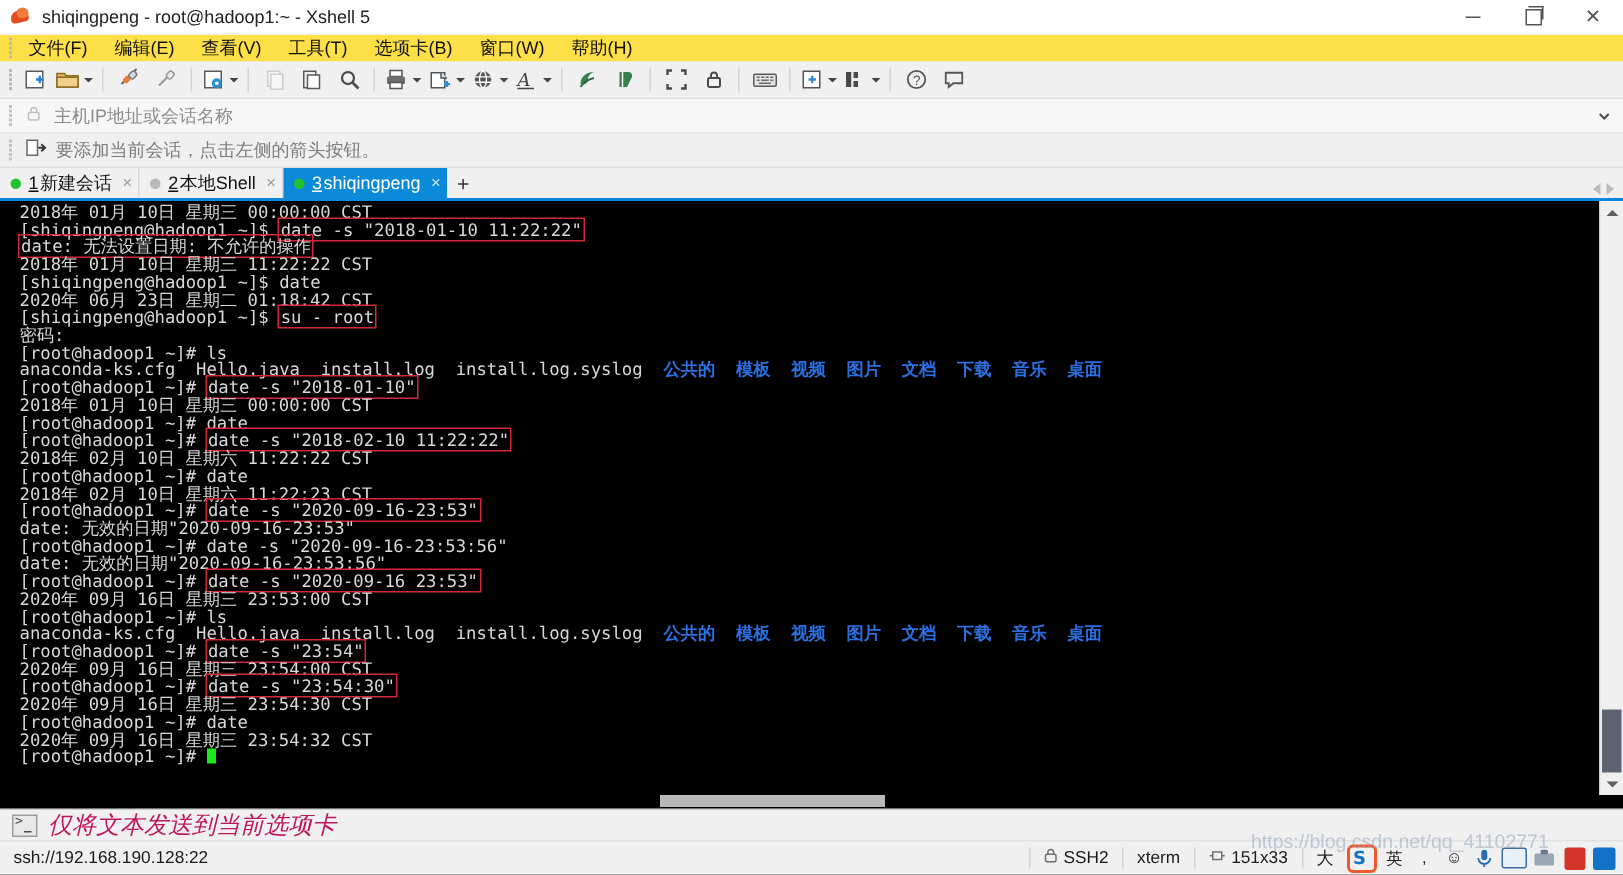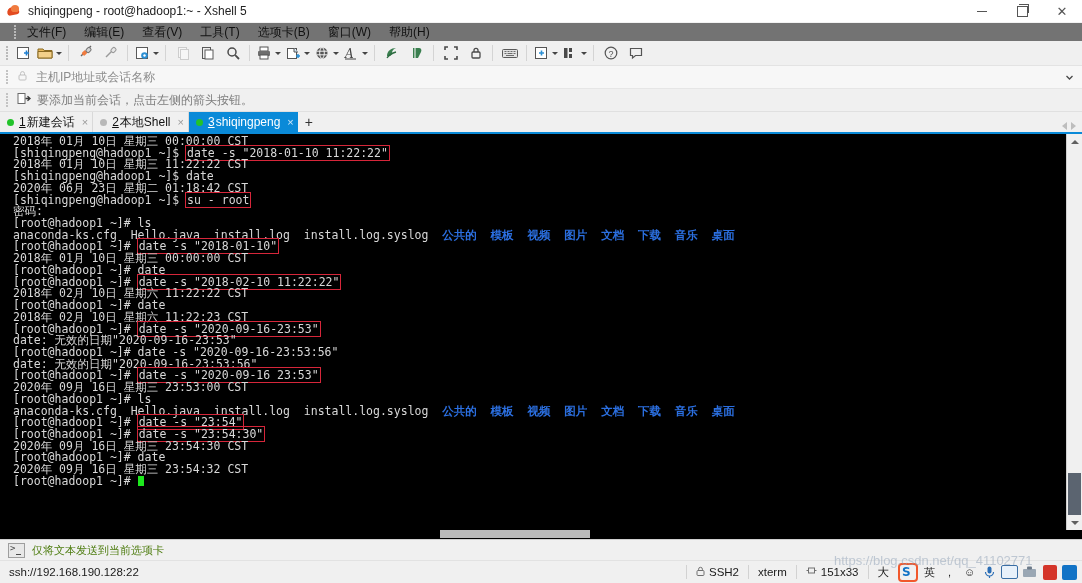--- a/index.html
+++ b/index.html
@@ -19,21 +19,21 @@
   .tb-icon .s2{position:absolute;left:5px;top:2px;width:8px;height:7px;background:#f07b3f;border-radius:50% 50% 40% 40%;}
   .tb-title{font-size:12px;color:#222;flex:1;white-space:nowrap;overflow:hidden;}
   .wbtns{display:flex;height:22px;}
   .wbtn{width:40px;height:22px;display:flex;align-items:center;justify-content:center;color:#555;font-size:11px;}
   .glyph-min{width:10px;height:1px;background:#555;}
   .glyph-max{width:9px;height:9px;border:1px solid #555;position:relative;}
   .glyph-max:after{content:"";position:absolute;left:1px;top:-3px;width:9px;height:8px;border:1px solid #555;border-bottom:none;border-left:none;}
   .glyph-close{font-size:13px;line-height:13px;font-family:"DejaVu Sans",sans-serif;}
 
   
-  .menubar{height:18px;background:#737373;display:flex;align-items:center;flex:0 0 18px;padding-left:11px;}
+  .menubar{height:18px;background:#fde047;display:flex;align-items:center;flex:0 0 18px;padding-left:3px;}
   .gripdots{width:7px;height:14px;display:flex;flex-direction:column;justify-content:space-around;align-items:center;}
   .gripdots i{width:2px;height:2px;background:#b9b9b9;display:block;}
   .menu-item{padding:0 9px;height:18px;line-height:18px;font-size:12px;color:#111;white-space:nowrap;}
 
   
   .toolbar{height:24px;background:#f0f0f0;display:flex;align-items:center;flex:0 0 24px;padding-left:3px;}
   .tsep{width:1px;height:16px;background:#d4d4d4;margin:0 4px;}
   .tbtn{height:22px;min-width:21px;display:flex;align-items:center;justify-content:center;position:relative;padding:0 2px;}
   .tbtn.dis{opacity:.4;}
   .caret{width:0;height:0;border-left:3px solid transparent;border-right:3px solid transparent;border-top:3px solid #444;margin-left:3px;}
@@ -94,21 +94,21 @@
 
   
   .hsb{height:9px;background:#000;flex:0 0 9px;position:relative;}
   .hsb-thumb{position:absolute;left:440px;top:0;width:150px;height:8px;background:#b9b9b9;}
 
   
   .sendbar{height:20px;background:#f0f0f0;display:flex;align-items:center;flex:0 0 20px;border-top:1px solid #cfcfcf;}
   .send-ico{width:15px;height:13px;margin-left:8px;margin-right:7px;background:#e8e8e8;border:1px solid #9e9e9e;position:relative;}
   .send-ico:before{content:">";position:absolute;left:1px;top:-1px;font-size:9px;color:#4a4a4a;font-family:"DejaVu Sans Mono",monospace;}
   .send-ico:after{content:"";position:absolute;left:7px;bottom:2px;width:5px;height:1px;background:#4a4a4a;}
-  .send-txt{color:#4d7c0f;font-size:11px;}
+  .send-txt{color:#be185d;font-size:16px;font-style:italic;}
 
   
   .statusbar{height:22px;background:#f0f0f0;display:flex;align-items:center;flex:0 0 22px;position:relative;border-top:1px solid #e2e2e2;}
   .st-url{margin-left:9px;font-size:11.5px;color:#1a1a1a;}
   .st-right{position:absolute;right:0;top:0;height:22px;display:flex;align-items:center;}
   .st-cell{display:flex;align-items:center;font-size:11.5px;color:#1a1a1a;padding:0 9px;height:22px;white-space:nowrap;}
   .st-lock{margin-right:4px;opacity:.7;}
   .st-sep{width:1px;height:14px;background:#d2d2d2;}
 
   
@@ -385,20 +385,21 @@
     <div class="tabnav">
       <span class="tri-l"></span>
       <span class="tri-r"></span>
     </div>
   </div>
 
   <div class="term-wrap">
     <div class="term" id="term">
         <div class="ln"><span class="w">2018年 01月 10日 星期三 00:00:00 CST</span></div>
         <div class="ln"><span class="w">[shiqingpeng@hadoop1 ~]$ </span><span class="w box">date -s "2018-01-10 11:22:22"</span></div>
+        <div class="ln"><span class="w box">date: 无法设置日期: 不允许的操作</span></div>
         <div class="ln"><span class="w">2018年 01月 10日 星期三 11:22:22 CST</span></div>
         <div class="ln"><span class="w">[shiqingpeng@hadoop1 ~]$ date</span></div>
         <div class="ln"><span class="w">2020年 06月 23日 星期二 01:18:42 CST</span></div>
         <div class="ln"><span class="w">[shiqingpeng@hadoop1 ~]$ </span><span class="w box">su - root</span></div>
         <div class="ln"><span class="w">密码:</span></div>
         <div class="ln"><span class="w">[root@hadoop1 ~]# ls</span></div>
         <div class="ln"><span class="w">anaconda-ks.cfg  Hello.java  install.log  install.log.syslog  </span><span class="blue">公共的  模板  视频  图片  文档  下载  音乐  桌面</span></div>
         <div class="ln"><span class="w">[root@hadoop1 ~]# </span><span class="w box">date -s "2018-01-10"</span></div>
         <div class="ln"><span class="w">2018年 01月 10日 星期三 00:00:00 CST</span></div>
         <div class="ln"><span class="w">[root@hadoop1 ~]# date</span></div>
@@ -408,20 +409,21 @@
         <div class="ln"><span class="w">2018年 02月 10日 星期六 11:22:23 CST</span></div>
         <div class="ln"><span class="w">[root@hadoop1 ~]# </span><span class="w box">date -s "2020-09-16-23:53"</span></div>
         <div class="ln"><span class="w">date: 无效的日期"2020-09-16-23:53"</span></div>
         <div class="ln"><span class="w">[root@hadoop1 ~]# date -s "2020-09-16-23:53:56"</span></div>
         <div class="ln"><span class="w">date: 无效的日期"2020-09-16-23:53:56"</span></div>
         <div class="ln"><span class="w">[root@hadoop1 ~]# </span><span class="w box">date -s "2020-09-16 23:53"</span></div>
         <div class="ln"><span class="w">2020年 09月 16日 星期三 23:53:00 CST</span></div>
         <div class="ln"><span class="w">[root@hadoop1 ~]# ls</span></div>
         <div class="ln"><span class="w">anaconda-ks.cfg  Hello.java  install.log  install.log.syslog  </span><span class="blue">公共的  模板  视频  图片  文档  下载  音乐  桌面</span></div>
         <div class="ln"><span class="w">[root@hadoop1 ~]# </span><span class="w box">date -s "23:54"</span></div>
+        <div class="ln"><span class="w">2020年 09月 16日 星期三 23:54:00 CST</span></div>
         <div class="ln"><span class="w">[root@hadoop1 ~]# </span><span class="w box">date -s "23:54:30"</span></div>
         <div class="ln"><span class="w">2020年 09月 16日 星期三 23:54:30 CST</span></div>
         <div class="ln"><span class="w">[root@hadoop1 ~]# date</span></div>
         <div class="ln"><span class="w">2020年 09月 16日 星期三 23:54:32 CST</span></div>
         <div class="ln"><span class="w">[root@hadoop1 ~]# </span><span class="cursor"></span></div>
       </div>
     <div class="sb">
       <div class="sb-up">
           <span class="a"></span>
         </div>

